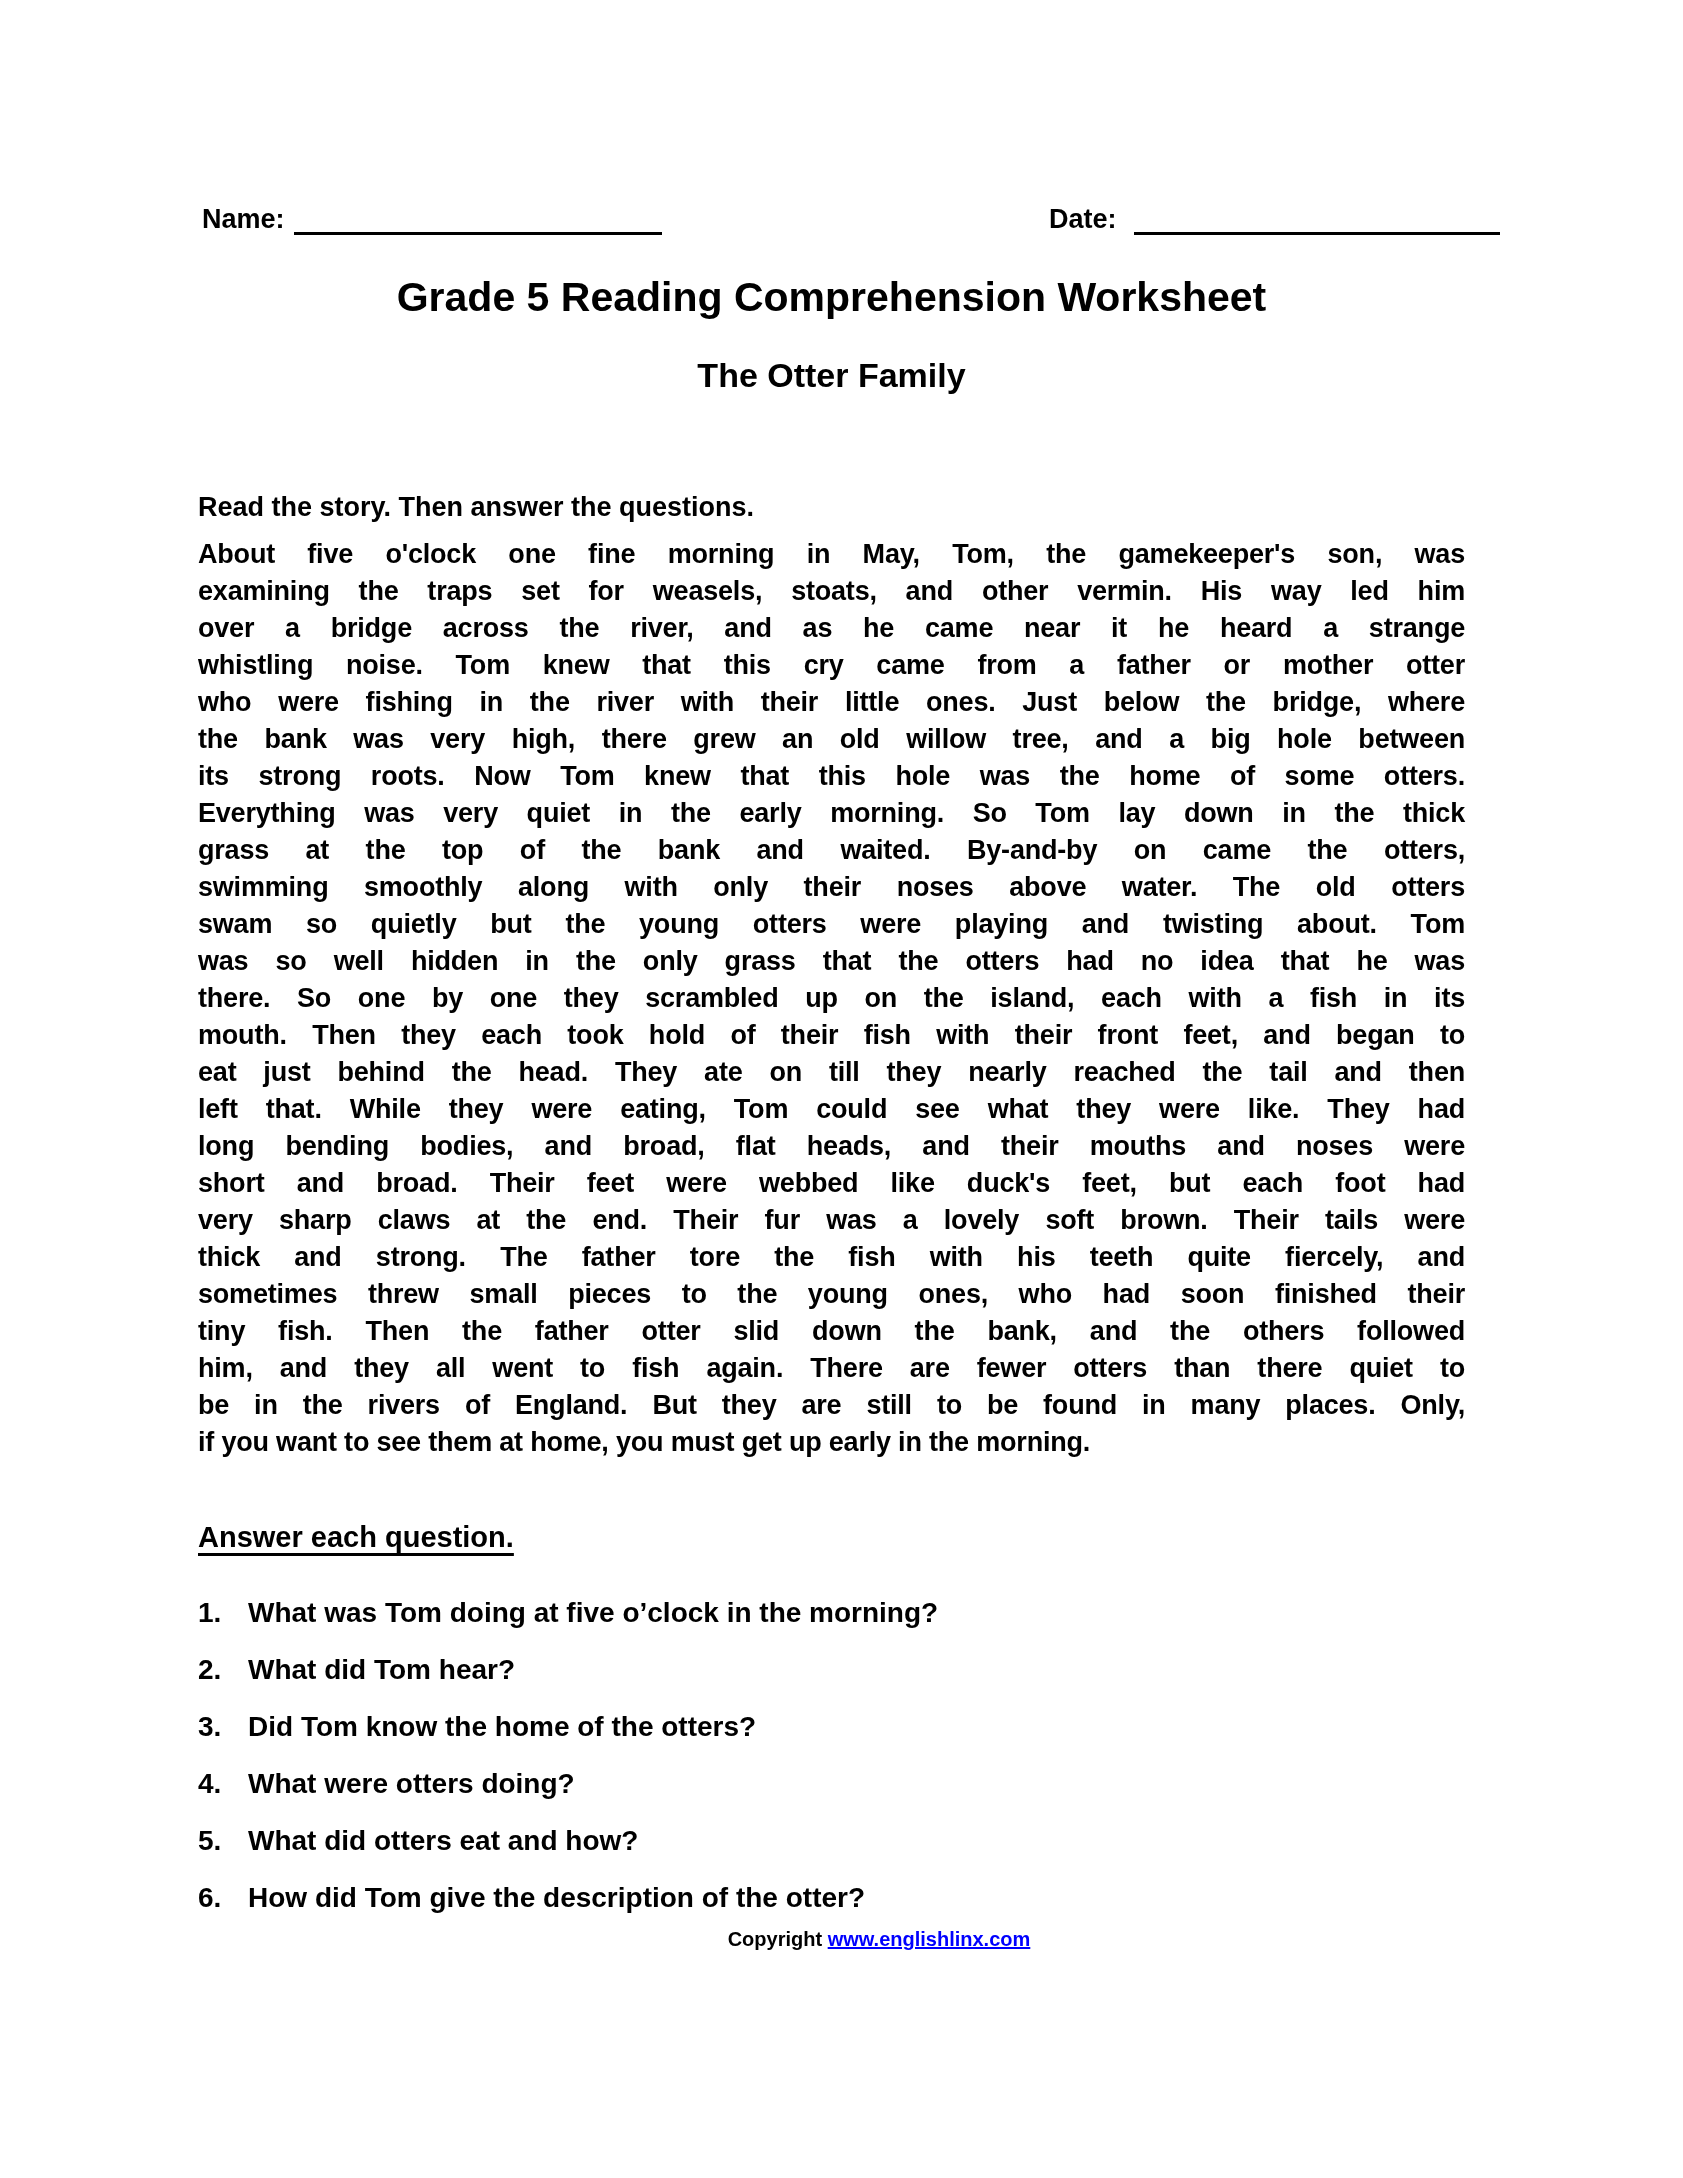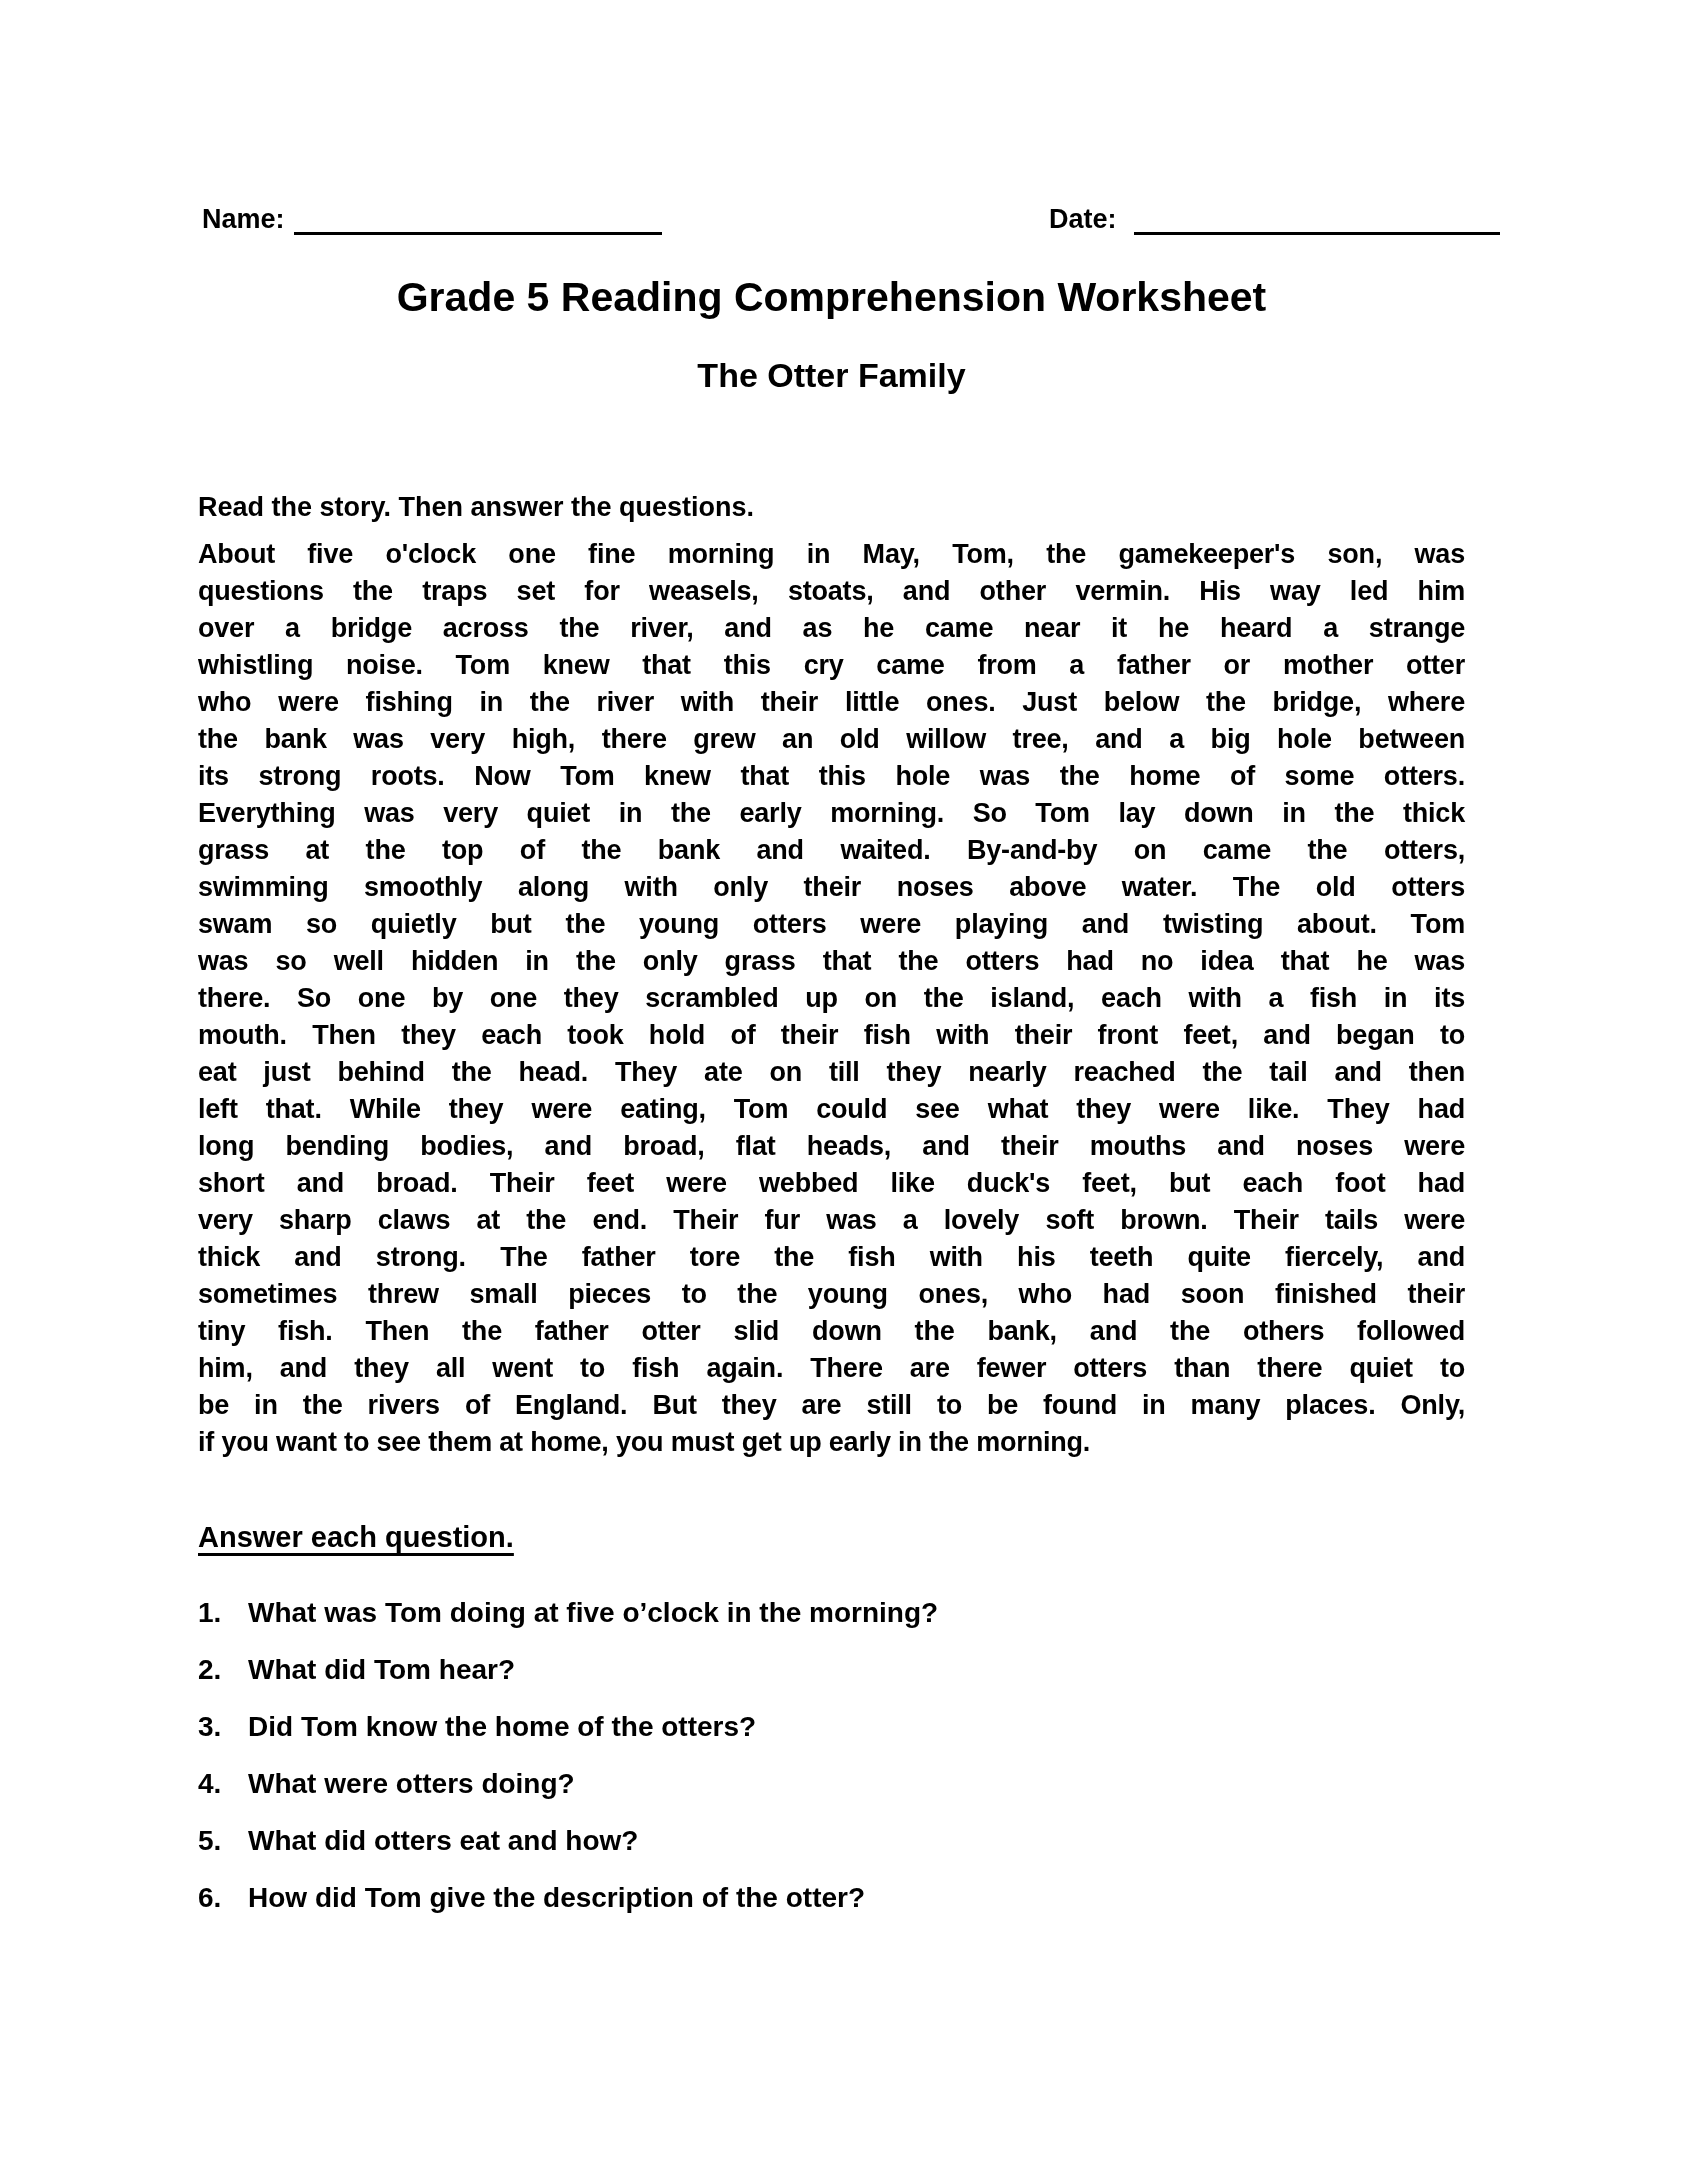--- a/index.html
+++ b/index.html
@@ -114,21 +114,21 @@
     <span class="blank-line"></span>
   </div>
 
   <div class="main-title">Grade 5 Reading Comprehension Worksheet</div>
   <div class="story-title">The Otter Family</div>
 
   <div class="instructions">Read the story. Then answer the questions.</div>
 
   <div class="story">
       <div class="story-line">About five o'clock one fine morning in May, Tom, the gamekeeper's son, was</div>
-      <div class="story-line">questions the traps set for weasels, stoats, and other vermin. His way led him</div>
+      <div class="story-line">examining the traps set for weasels, stoats, and other vermin. His way led him</div>
       <div class="story-line">over a bridge across the river, and as he came near it he heard a strange</div>
       <div class="story-line">whistling noise. Tom knew that this cry came from a father or mother otter</div>
       <div class="story-line">who were fishing in the river with their little ones. Just below the bridge, where</div>
       <div class="story-line">the bank was very high, there grew an old willow tree, and a big hole between</div>
       <div class="story-line">its strong roots. Now Tom knew that this hole was the home of some otters.</div>
       <div class="story-line">Everything was very quiet in the early morning. So Tom lay down in the thick</div>
       <div class="story-line">grass at the top of the bank and waited. By-and-by on came the otters,</div>
       <div class="story-line">swimming smoothly along with only their noses above water. The old otters</div>
       <div class="story-line">swam so quietly but the young otters were playing and twisting about. Tom</div>
       <div class="story-line">was so well hidden in the only grass that the otters had no idea that he was</div>
@@ -168,15 +168,18 @@
       <div class="question-row">
         <span class="q-num">5.</span>
         <span class="q-text">What did otters eat and how?</span>
       </div>
       <div class="question-row">
         <span class="q-num">6.</span>
         <span class="q-text">How did Tom give the description of the otter?</span>
       </div>
     </div>
 
+  <div class="footer">
+    <span>Copyright </span><a href="#" style="color: rgb(0, 0, 255);">www.englishlinx.com</a>
+  </div>
 
 </div>
 
 
 </body></html>

